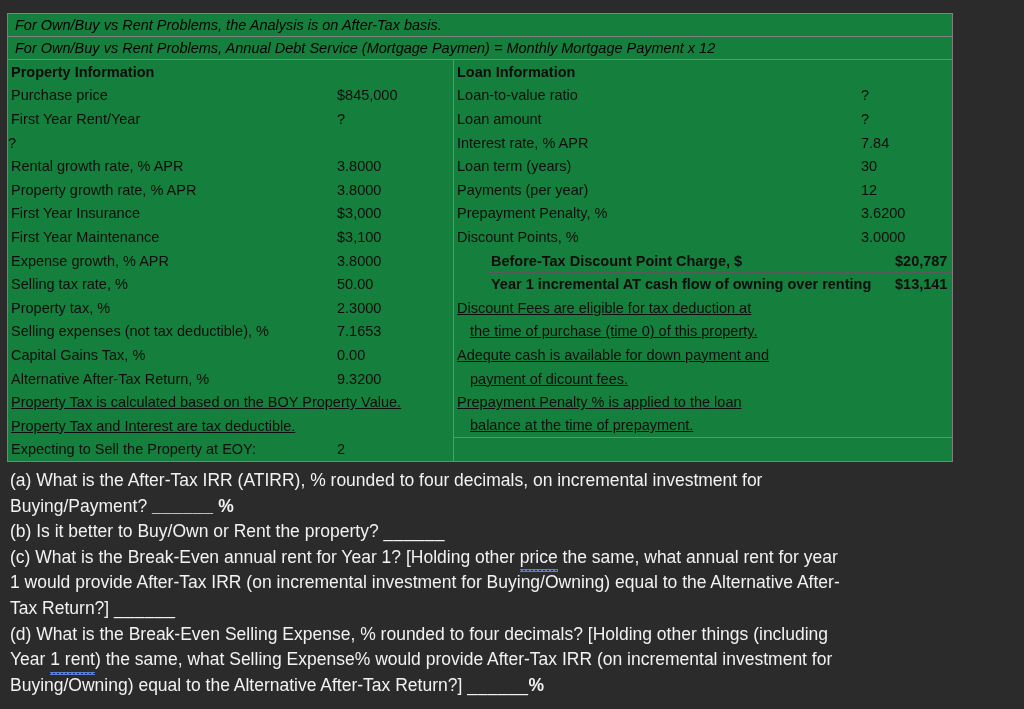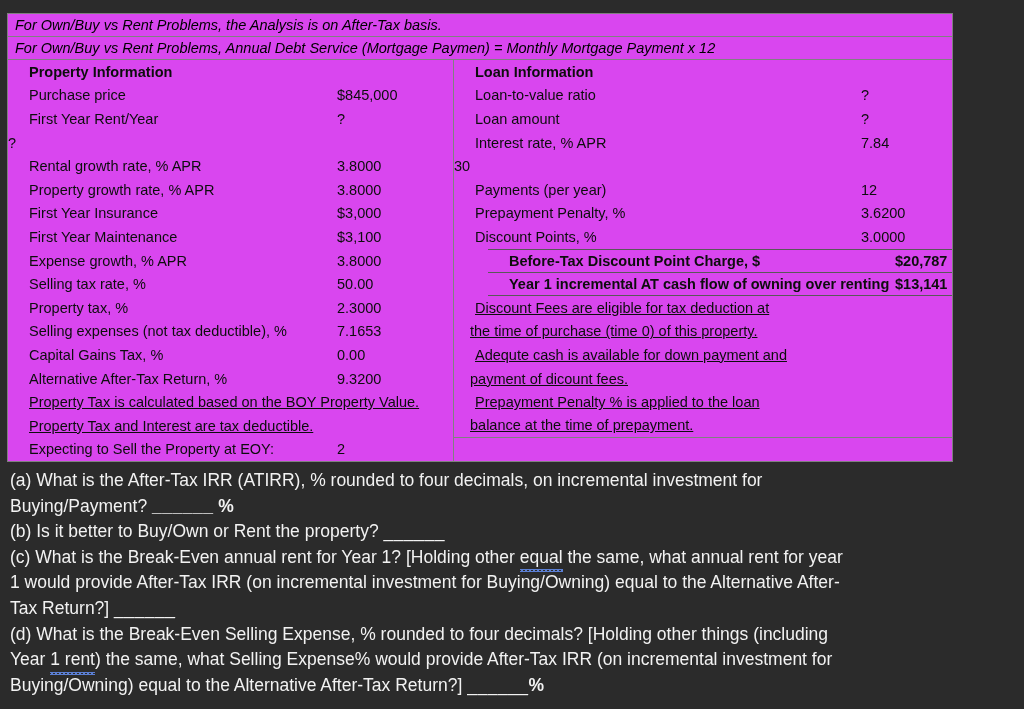--- a/index.html
+++ b/index.html
@@ -14,21 +14,21 @@
     overflow: hidden;
     position: relative;
   }
 
   
   #sheet {
     position: absolute;
     left: 7px;
     top: 13px;
     width: 946px;
-    background: #d946ef;
+    background: #15803d;
     border: 1px solid #7f7f7f;
     box-sizing: border-box;
   }
 
   .banner-row {
     height: 23px;
     line-height: 23px;
     border-bottom: 1px solid #808080;
     box-sizing: border-box;
     font-style: italic;
@@ -57,21 +57,21 @@
     height: 23.6px;
     display: flex;
     align-items: center;
     box-sizing: border-box;
     font-size: 14.5px;
     color: #0d0d0d;
     white-space: nowrap;
     overflow: hidden;
   }
   .row .lbl {
-    padding-left: 21px;
+    padding-left: 3px;
     flex: 0 0 auto;
   }
   .col-left .lbl { width: 329px; box-sizing: border-box; }
   .col-right .lbl { width: 407px; box-sizing: border-box; }
   .row .val { flex: 1 1 auto; }
 
   .row.bold { font-weight: bold; }
   .row.note .lbl { width: auto; text-decoration: underline; }
   .row.indent .lbl { padding-left: 16px; }
   .row.rule-bottom { border-bottom: 1px solid #808080; }
@@ -208,20 +208,21 @@
       </div>
       <div class="row">
         <span class="lbl">Loan amount</span>
         <span class="val">?</span>
       </div>
       <div class="row">
         <span class="lbl">Interest rate, % APR</span>
         <span class="val">7.84</span>
       </div>
       <div class="row">
+        <span class="lbl">Loan term (years)</span>
         <span class="val">30</span>
       </div>
       <div class="row">
         <span class="lbl">Payments (per year)</span>
         <span class="val">12</span>
       </div>
       <div class="row">
         <span class="lbl">Prepayment Penalty, %</span>
         <span class="val">3.6200</span>
       </div>
@@ -263,20 +264,20 @@
   </div>
 </div>
 
 <div id="questions">
 
   <p>(a) What is the After-Tax IRR (ATIRR), % rounded to four decimals, on incremental investment for</p>
   <p><span>Buying/Payment? </span><b class="blank">______</b><b> %</b></p>
 
   <p><span>(b) Is it better to Buy/Own or Rent the property? </span><span class="blank">______</span></p>
 
-  <p><span>(c) What is the Break-Even annual rent for Year 1? [Holding other </span><span class="sq">equal</span><span> the same, what annual rent for year</span></p>
+  <p><span>(c) What is the Break-Even annual rent for Year 1? [Holding other </span><span class="sq">price</span><span> the same, what annual rent for year</span></p>
   <p>1 would provide After-Tax IRR (on incremental investment for Buying/Owning) equal to the Alternative After-</p>
   <p><span>Tax Return?] </span><span class="blank">______</span></p>
 
   <p>(d) What is the Break-Even Selling Expense, % rounded to four decimals? [Holding other things (including</p>
   <p><span>Year </span><span class="sq">1  rent</span><span>) the same, what Selling Expense% would provide After-Tax IRR (on incremental investment for</span></p>
   <p><span>Buying/Owning) equal to the Alternative After-Tax Return?] </span><span class="blank">______</span><b>%</b></p>
 </div>
 
 </body></html>

